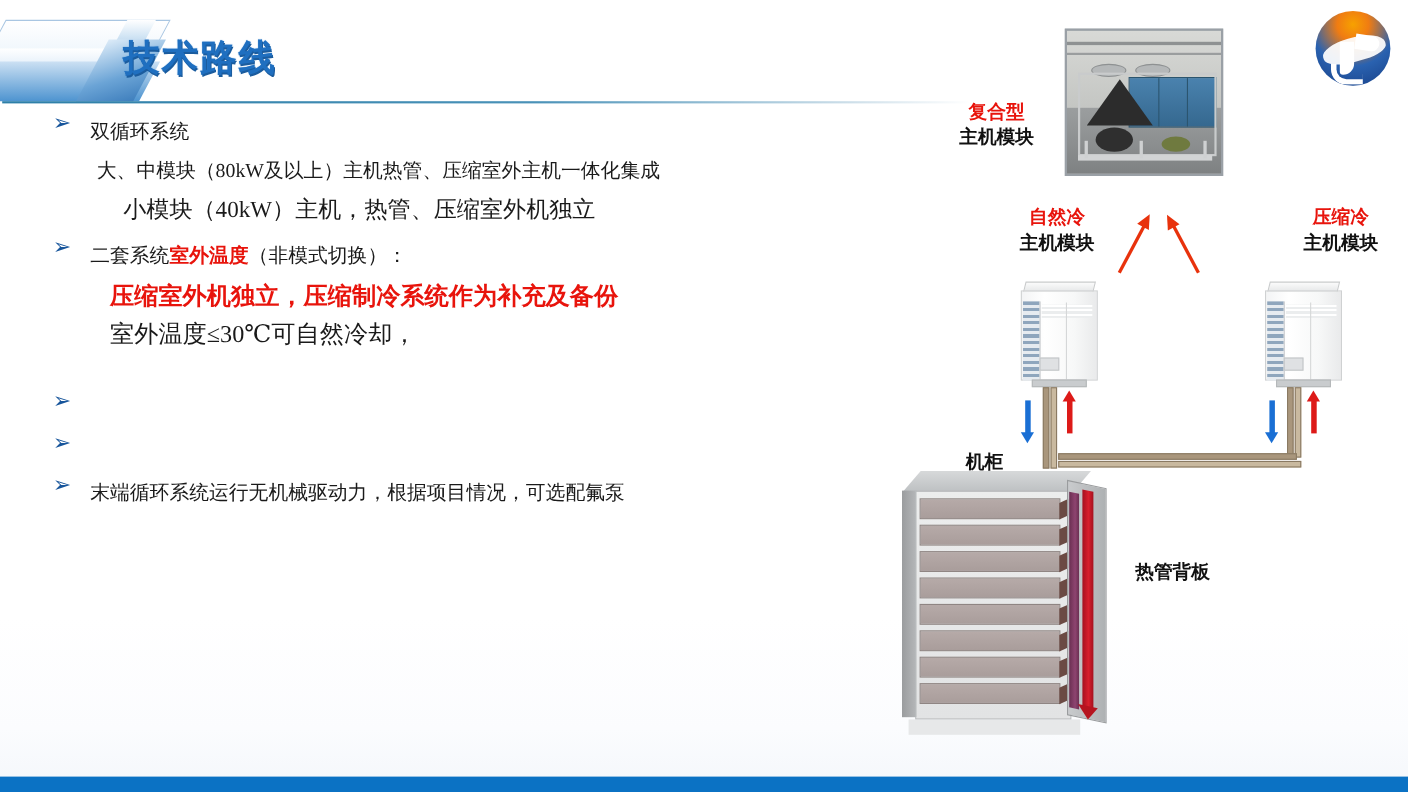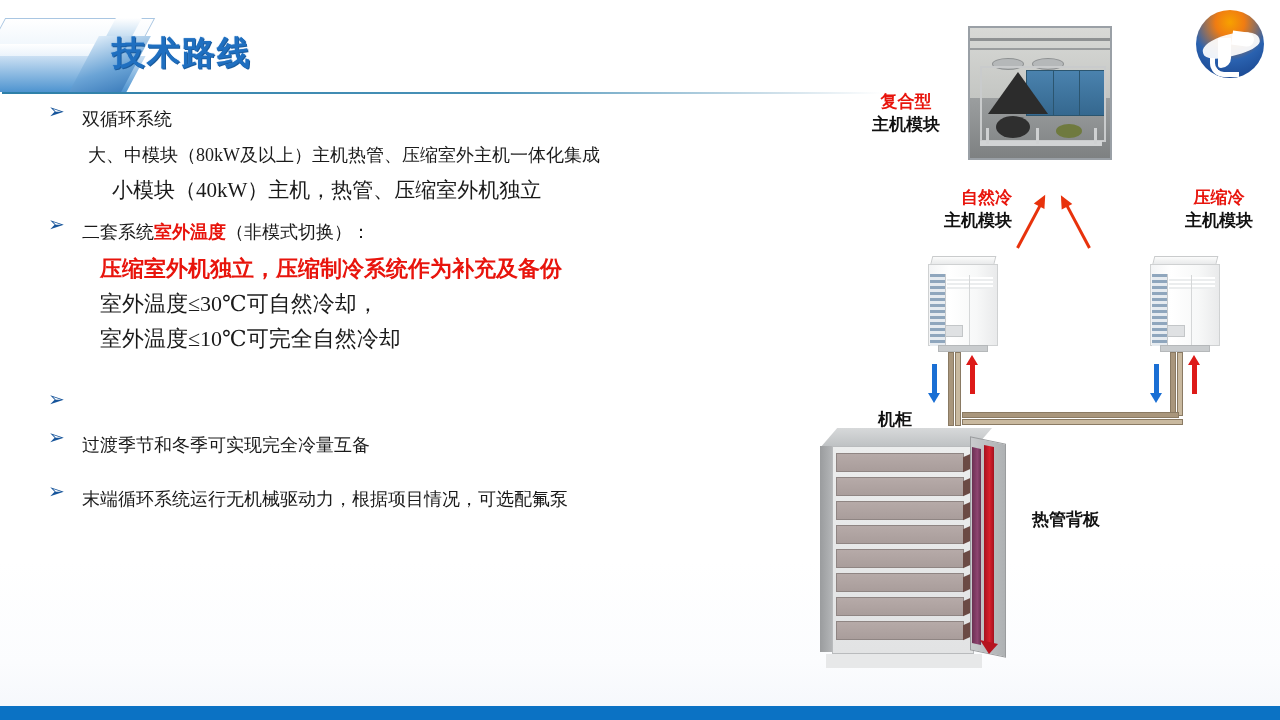--- a/index.html
+++ b/index.html
@@ -183,34 +183,32 @@
     </div>
     <div class="indent2">大、中模块（80kW及以上）主机热管、压缩室外主机一体化集成</div>
     <div class="indent3">小模块（40kW）主机，热管、压缩室外机独立</div>
 
     <div class="row" style="margin-top:6px;">
       <div class="bullet">➢</div>
       <div class="lvl1"><span>二套系统</span><span class="redbold">室外温度</span><span>（非模式切换）：</span></div>
     </div>
     <div class="indent1 redbold">压缩室外机独立，压缩制冷系统作为补充及备份</div>
     <div class="indent1">室外温度≤30℃可自然冷却，</div>
-    <div class="indent1">室外温度≤10℃可完全自然冷却</div>
 
     <div class="gap"></div>
     <div class="gap"></div>
 
     <div class="row">
       <div class="bullet">➢</div>
     </div>
 
     <div class="gap"></div>
 
     <div class="row">
       <div class="bullet">➢</div>
-      <div class="lvl1">过渡季节和冬季可实现完全冷量互备</div>
     </div>
 
     <div class="gap"></div>
 
     <div class="row">
       <div class="bullet">➢</div>
       <div class="lvl1">末端循环系统运行无机械驱动力，根据项目情况，可选配氟泵</div>
     </div>
 
   </div>
@@ -236,21 +234,21 @@
       <div class="ph-frame"></div>
       <div class="ph-tri"></div>
       <div class="ph-drum"></div>
       <div class="ph-tank"></div>
       <div class="ph-base"></div>
       <div class="ph-leg" style="left:16px;"></div>
       <div class="ph-leg" style="left:66px;"></div>
       <div class="ph-leg" style="left:124px;"></div>
     </div>
 
-    <div class="lbl" style="left:124px;top:178px;text-align:right;">
+    <div class="lbl" style="left:107px;top:178px;text-align:center;">
       <span class="r">自然冷</span>
       <span class="b">主机模块</span>
     </div>
 
     <div class="lbl" style="left:330px;top:178px;text-align:center;margin-left:35px;">
       <span class="r">压缩冷</span>
       <span class="b">主机模块</span>
     </div>
 
     <div class="ra" style="left:196px;top:188px;height:52px;transform:rotate(28deg);"></div>

